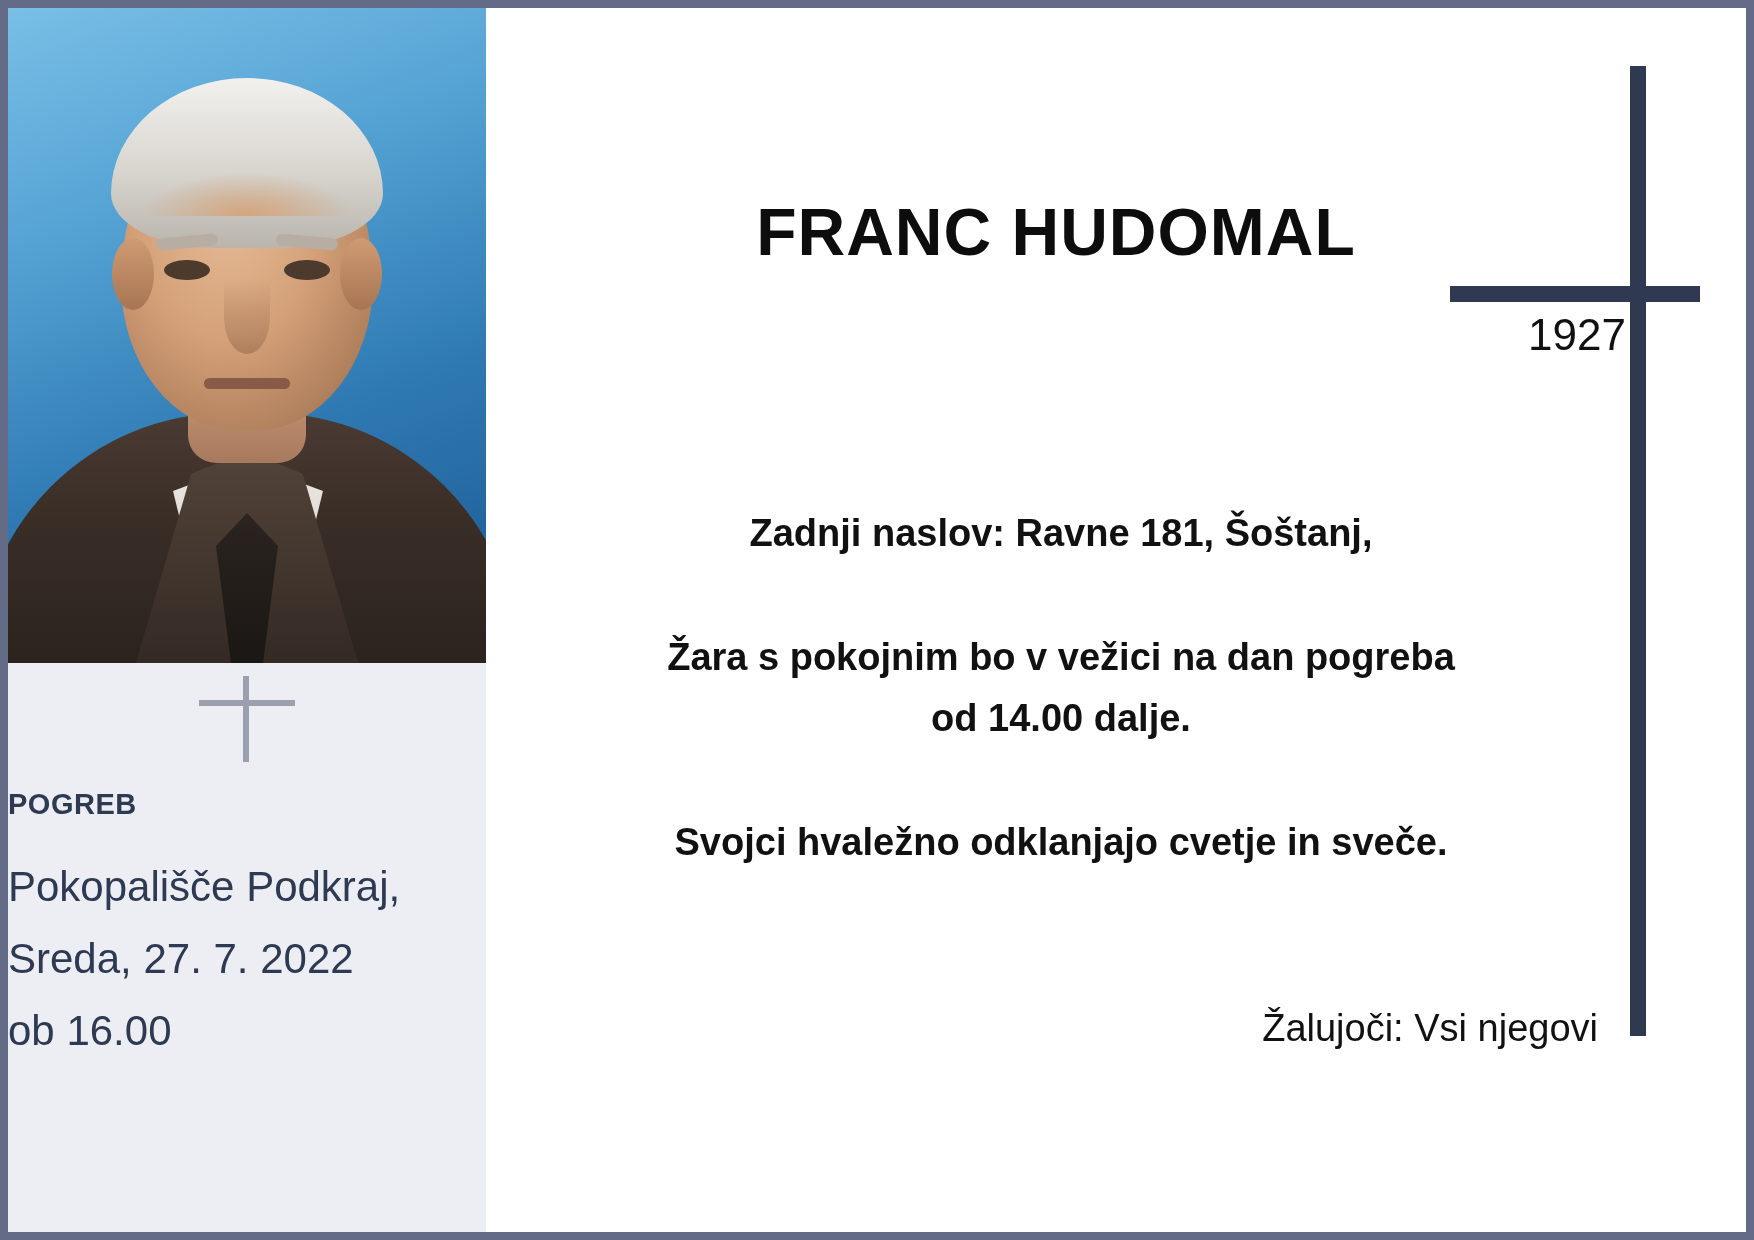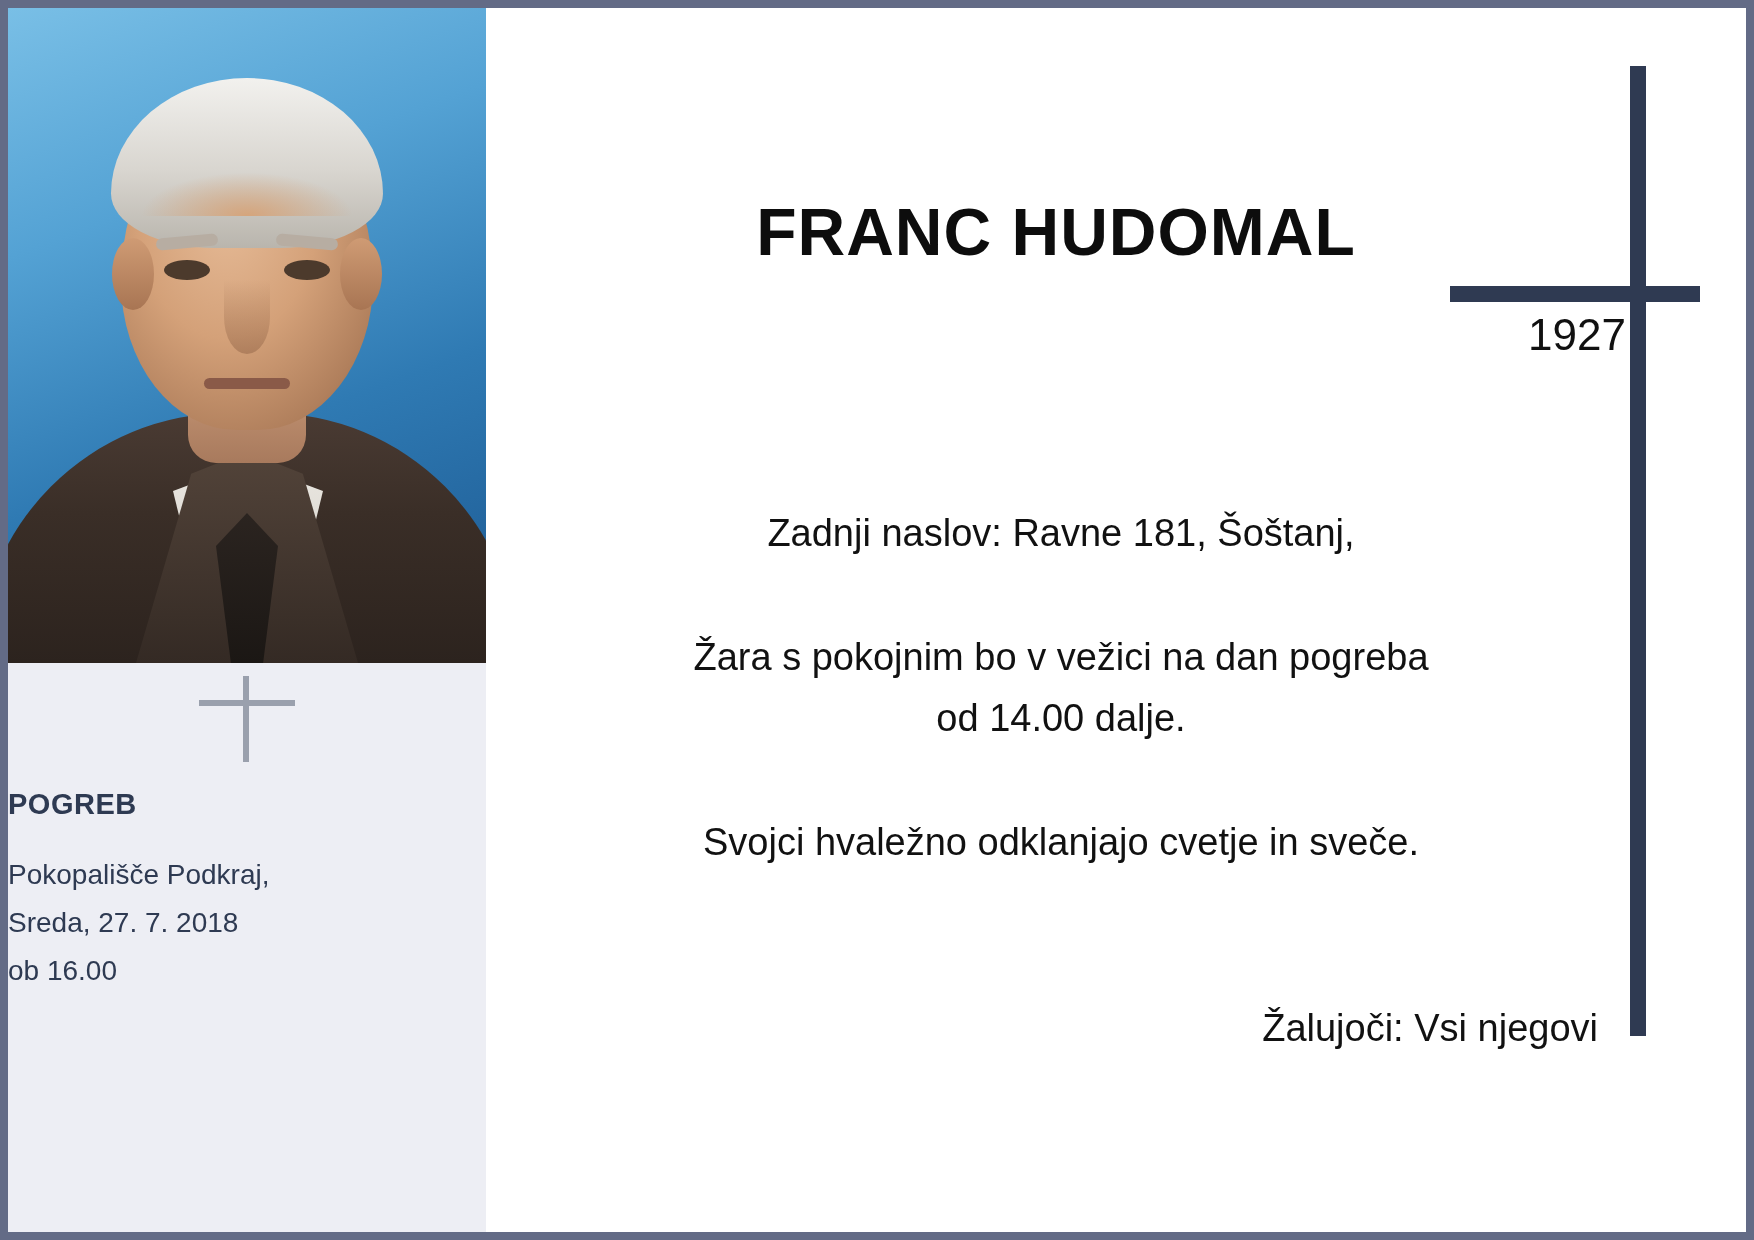--- a/index.html
+++ b/index.html
@@ -127,21 +127,21 @@
     position:absolute;left:0;top:24px;width:96px;height:6px;background:#9aa0ad;
   }
   .funeral-block{
     position:absolute;left:0;top:780px;width:478px;
     text-align:left;color:#2e3a52;
   }
   .funeral-title{
     font-size:29px;font-weight:700;letter-spacing:.5px;margin-bottom:30px;
   }
   .funeral-line{
-    font-size:28px;font-weight:400;line-height:1.72;
+    font-size:42px;font-weight:400;line-height:1.72;
   }
   
   .right-col{
     position:absolute;left:478px;top:0;
     width:1260px;height:1192px;background:#ffffff;
   }
   .big-cross{
     position:absolute;right:46px;top:58px;width:250px;height:970px;
   }
   .big-cross .v{
@@ -158,21 +158,21 @@
   }
   .deceased-year{
     position:absolute;left:0;right:0;top:302px;
     text-align:right;color:#111111;
     font-size:44px;font-weight:400;
     padding-right:120px;
   }
   .body-text{
     position:absolute;left:40px;right:150px;top:495px;
     text-align:center;color:#111111;
-    font-size:38px;font-weight:400;line-height:1.62;
+    font-size:38px;font-weight:700;line-height:1.62;
   }
   .body-text p{margin:0 0 62px 0;}
   .body-text p:last-child{margin-bottom:0;}
   .mourners{
     position:absolute;right:148px;bottom:150px;
     color:#111111;font-size:38px;font-weight:400;text-align:left;
   }
 </style>
 </head>
 <body>
@@ -201,21 +201,21 @@
     </div>
 
     <div class="small-cross">
       <div class="v"></div>
       <div class="h"></div>
     </div>
 
     <div class="funeral-block">
       <div class="funeral-title">POGREB</div>
       <div class="funeral-line">Pokopališče Podkraj,</div>
-      <div class="funeral-line">Sreda, 27. 7. 2018</div>
+      <div class="funeral-line">Sreda, 27. 7. 2022</div>
       <div class="funeral-line">ob 16.00</div>
     </div>
   </div>
 
   <div class="right-col">
 
     <div class="big-cross">
       <div class="v"></div>
       <div class="h"></div>
     </div>

